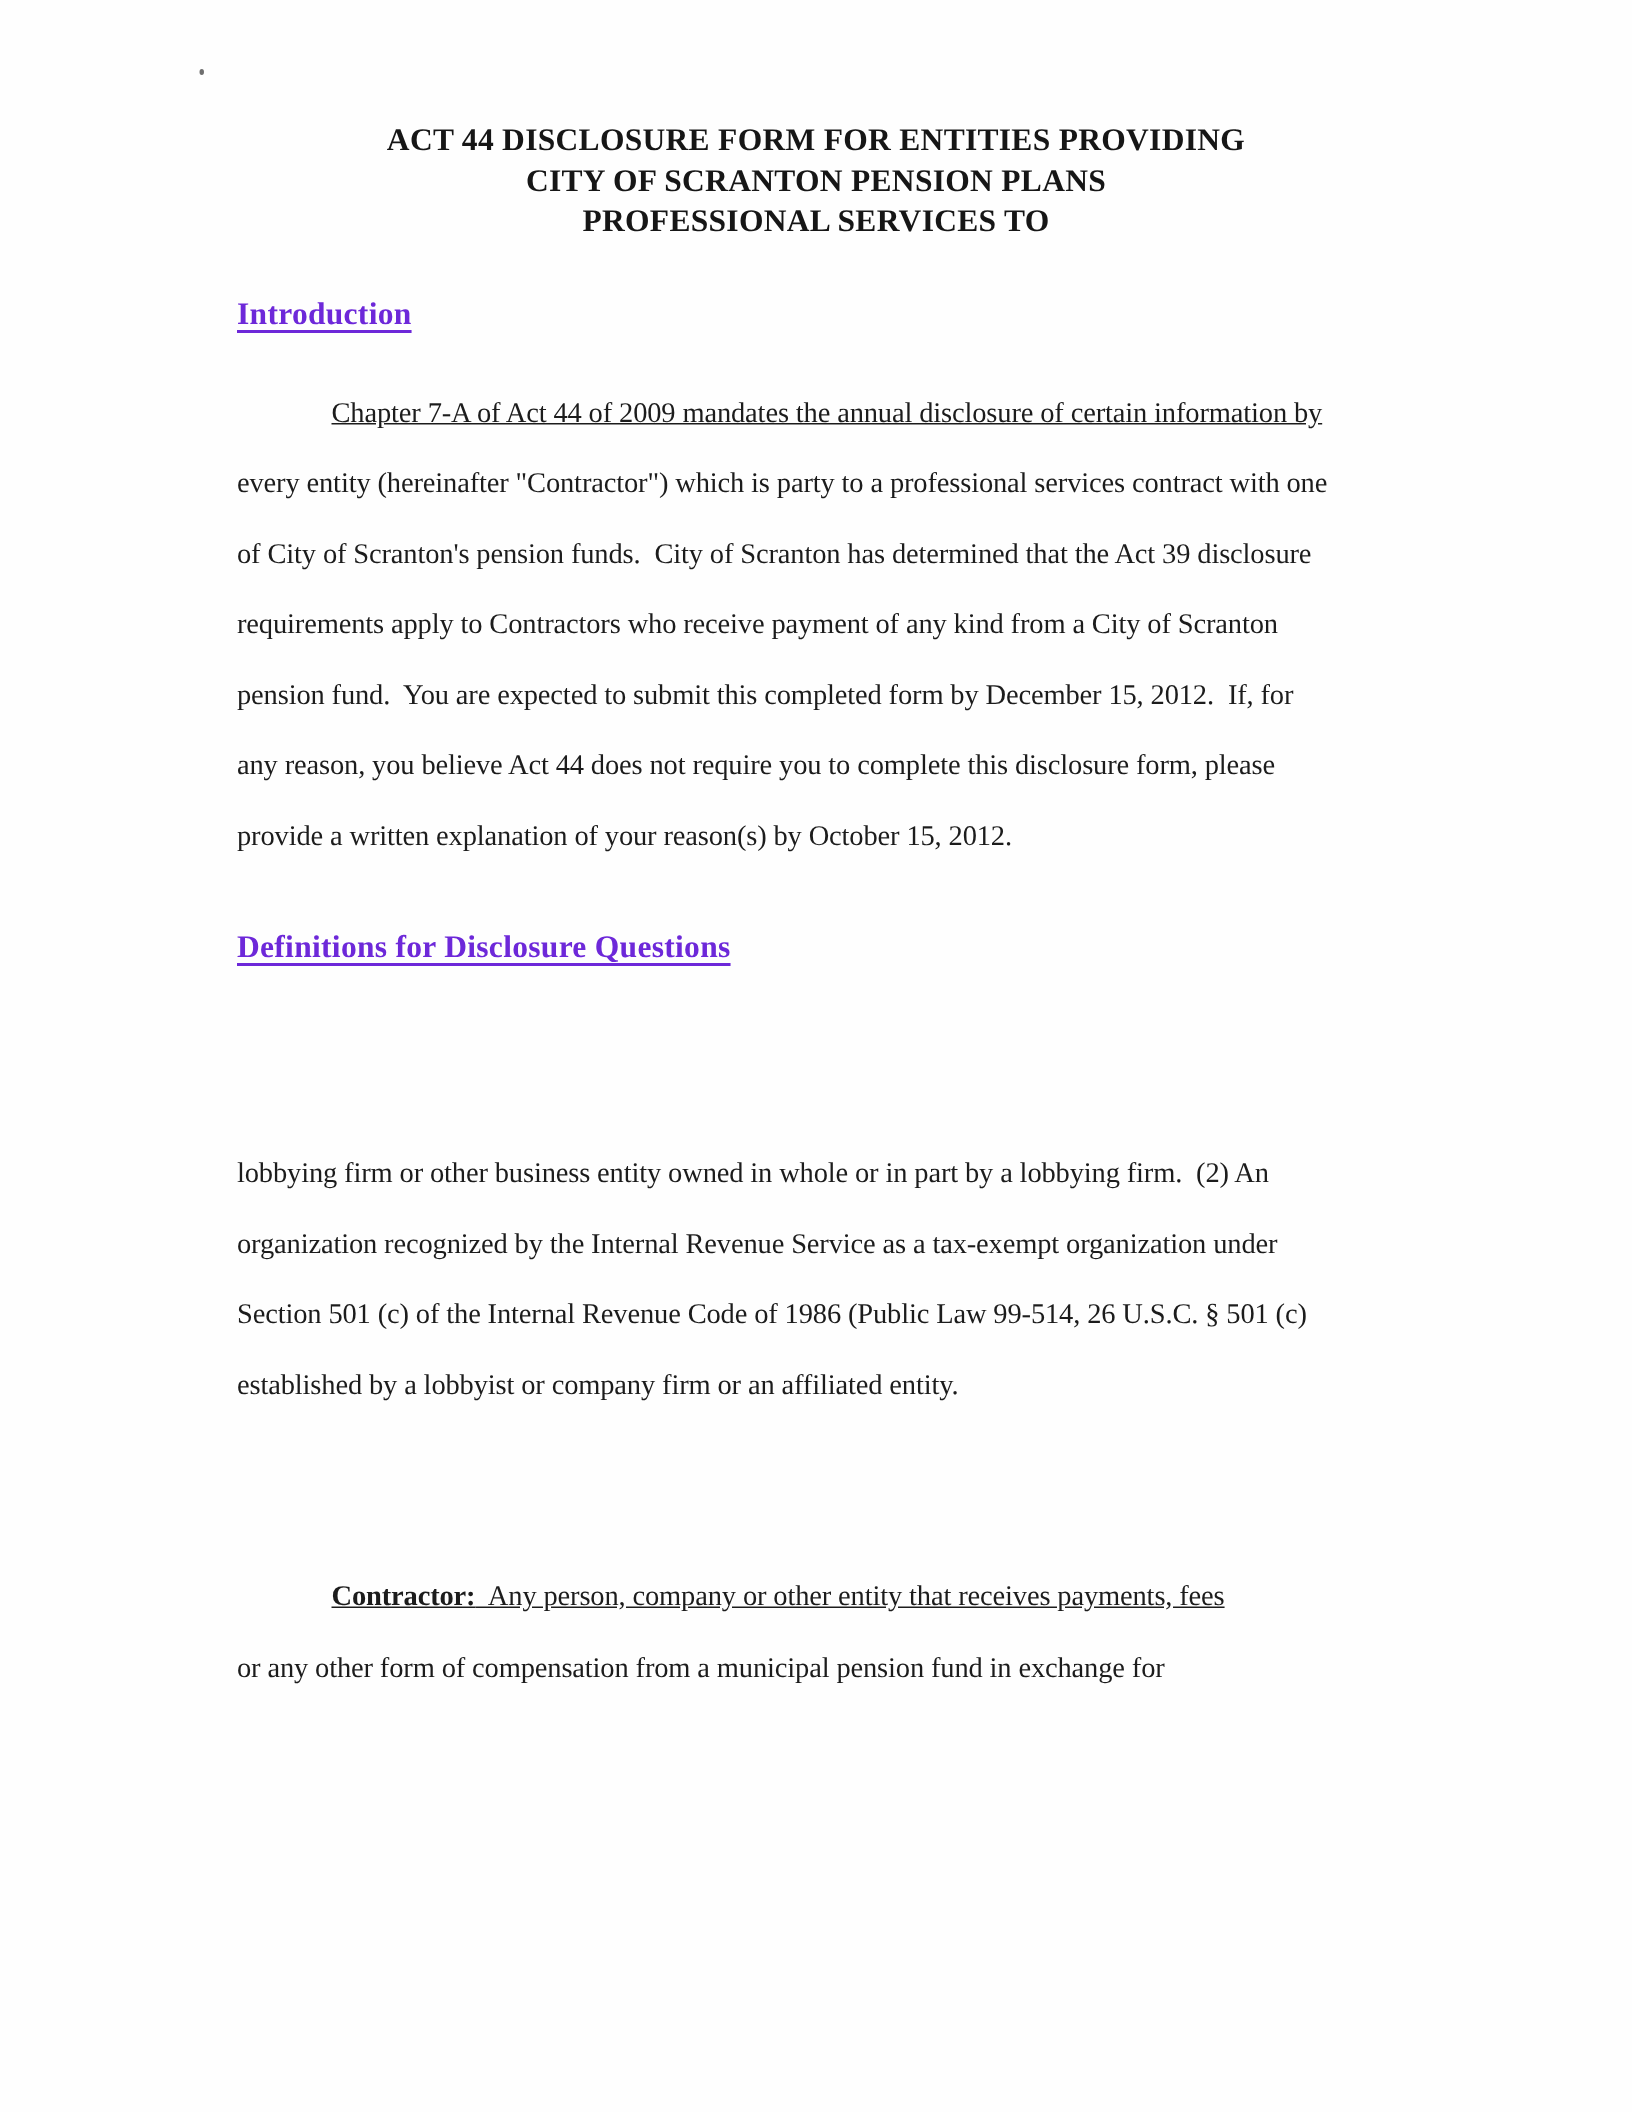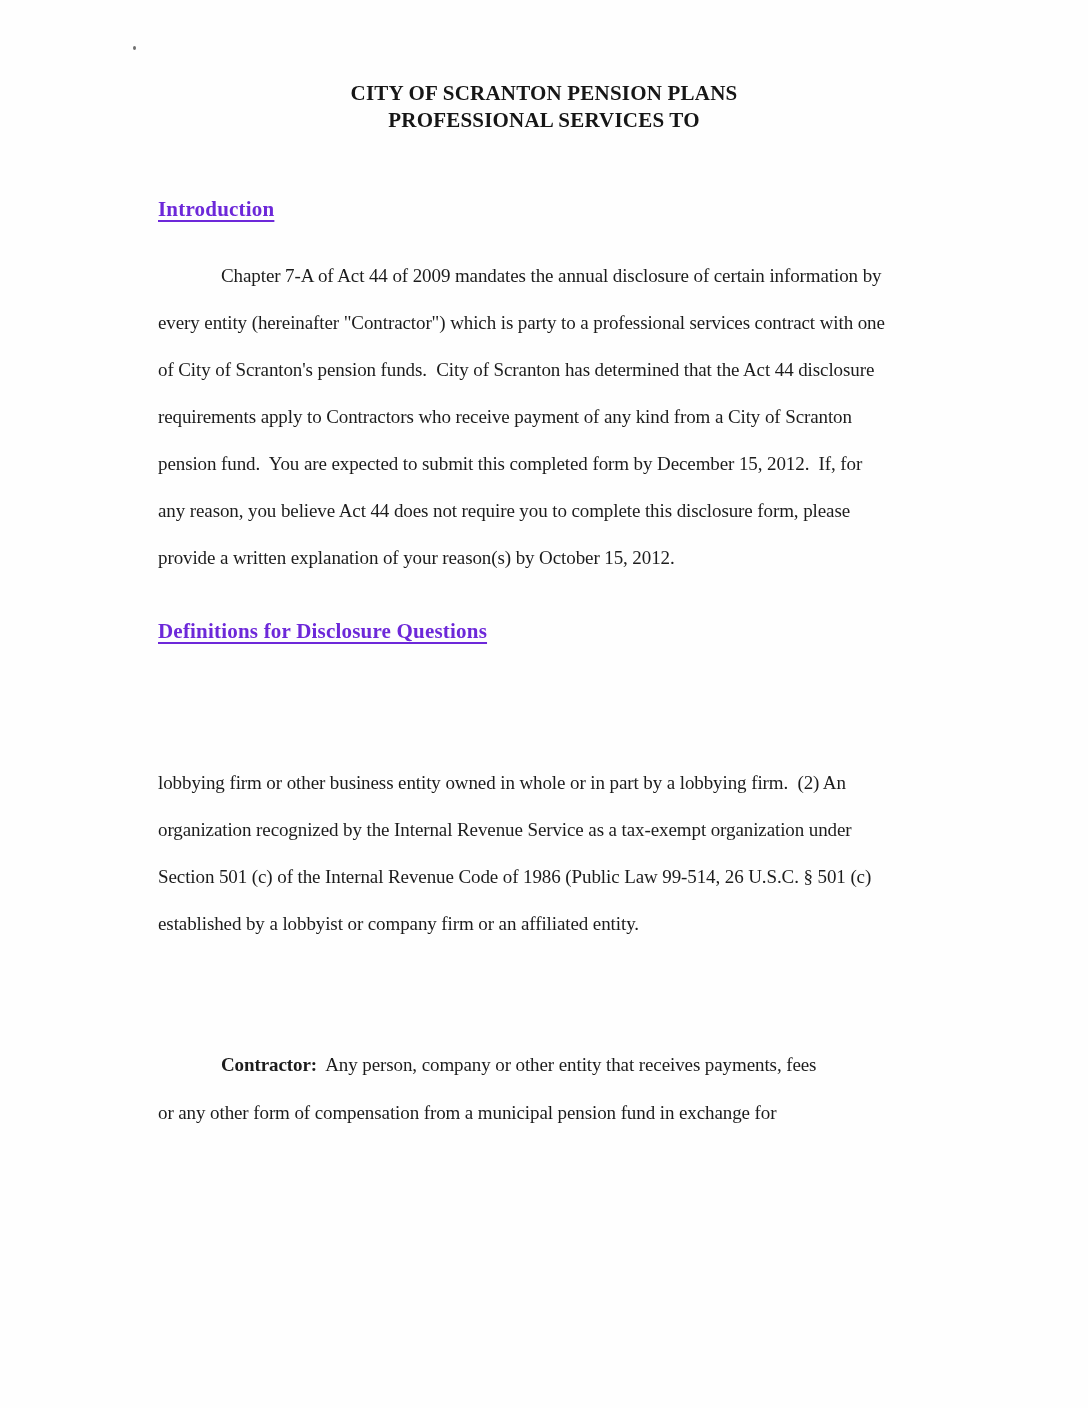--- a/index.html
+++ b/index.html
@@ -56,41 +56,42 @@
     left: 158px;
     font-size: 19px;
     color: #1c1c1c;
     letter-spacing: -0.1px;
   }
   #p-intro      { top: 252px; line-height: 47px; }
   #p-def-intro  { top: 674px; line-height: 26px; }
   #p-affiliated { top: 759px; line-height: 47px; }
   #p-contractor { top: 1041px; line-height: 48px; }
   .line { white-space: pre; }
-  .indent { padding-left: 63px; }
+  .indent { padding-left: 63px; text-decoration: underline; }
   .bold { font-weight: 700; }
 </style>
 </head>
 <body>
 
 <div class="page">
 
   <div class="speck"></div>
 
   <header class="doc-title">
+    <div class="line">ACT 44 DISCLOSURE FORM FOR ENTITIES PROVIDING</div>
     <div class="line">CITY OF SCRANTON PENSION PLANS</div>
     <div class="line">PROFESSIONAL SERVICES TO</div>
   </header>
 
   <h2 class="heading" id="h-intro">Introduction</h2>
 
   <div class="para" id="p-intro">
     <div class="line indent">Chapter 7-A of Act 44 of 2009 mandates the annual disclosure of certain information by</div>
     <div class="line">every entity (hereinafter "Contractor") which is party to a professional services contract with one</div>
-    <div class="line">of City of Scranton's pension funds.  City of Scranton has determined that the Act 44 disclosure</div>
+    <div class="line">of City of Scranton's pension funds.  City of Scranton has determined that the Act 39 disclosure</div>
     <div class="line">requirements apply to Contractors who receive payment of any kind from a City of Scranton</div>
     <div class="line">pension fund.  You are expected to submit this completed form by December 15, 2012.  If, for</div>
     <div class="line">any reason, you believe Act 44 does not require you to complete this disclosure form, please</div>
     <div class="line">provide a written explanation of your reason(s) by October 15, 2012.</div>
   </div>
 
   <h2 class="heading" id="h-def">Definitions for Disclosure Questions</h2>
 
 
   <div class="para" id="p-affiliated">

